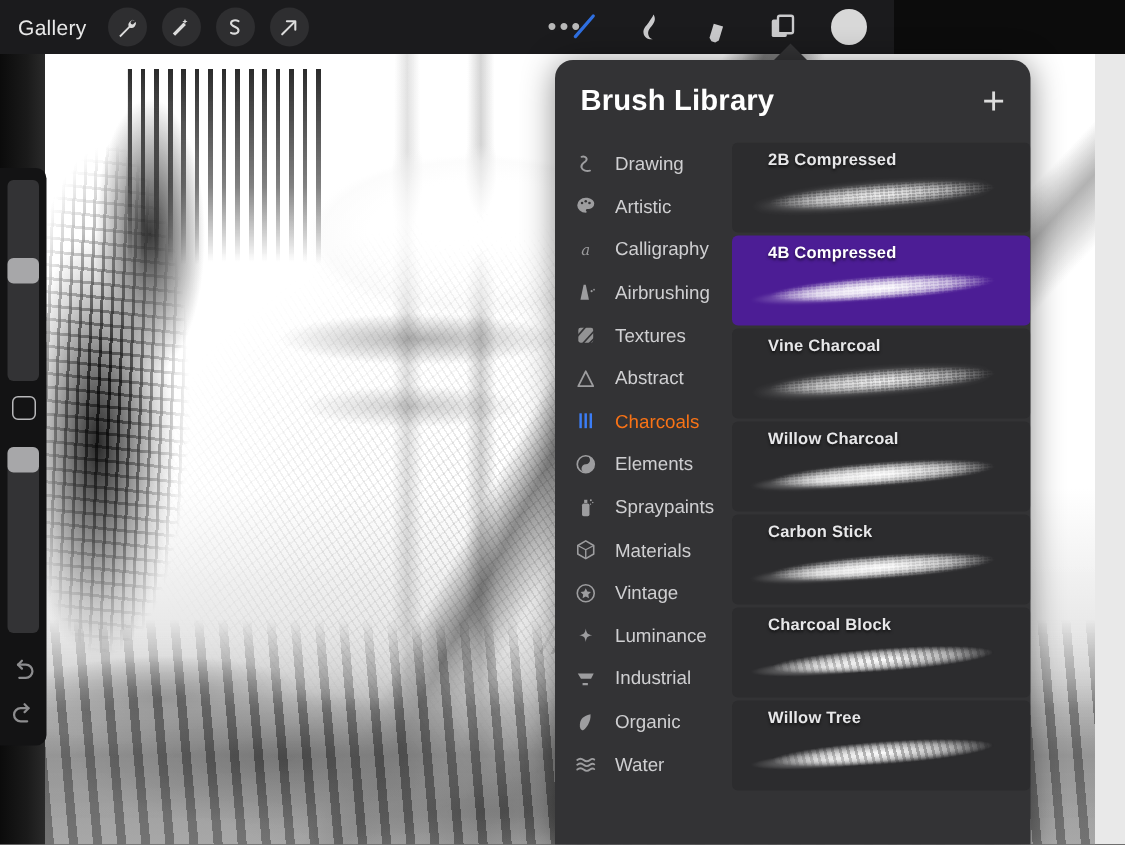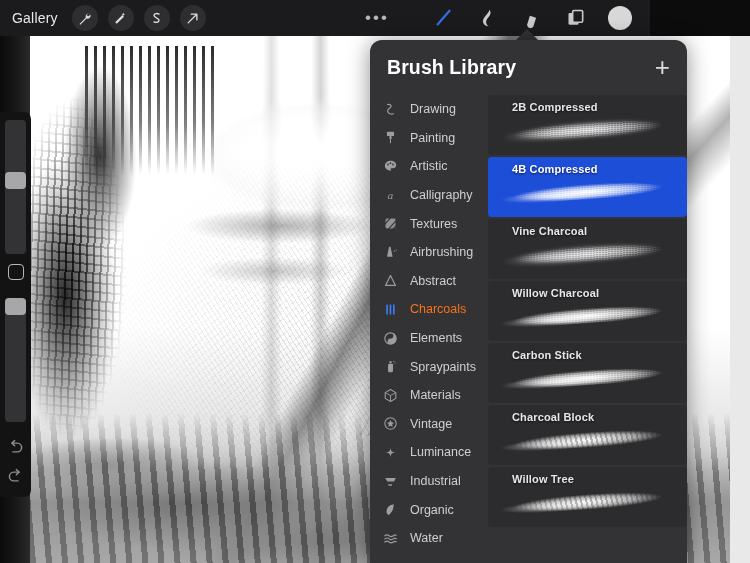--- a/index.html
+++ b/index.html
@@ -85,21 +85,21 @@
     -webkit-mask-image: linear-gradient(180deg, rgba(0,0,0,0) 0%, #000 40%, #000 100%);
             mask-image: linear-gradient(180deg, rgba(0,0,0,0) 0%, #000 40%, #000 100%);
   }
   #canvas-left-edge {
     position: absolute; left: 0; top: 0; width: 30px; height: 527px;
     background: linear-gradient(90deg, #0b0b0b 0%, #1a1a1a 60%, #2a2a2a 100%);
   }
 
   
   #topbar {
-    position: absolute; left: 0; top: 0; width: 650px; height: 36px;
+    position: absolute; left: 0; top: 0; width: 596px; height: 36px;
     background: #1b1b1d;
     display: flex; align-items: center;
   }
   #topbar .gallery {
     color: #e8e8e8; font-size: 14px; margin-left: 12px; margin-right: 14px;
     letter-spacing: .2px;
   }
   .tool-circle {
     width: 26px; height: 26px; border-radius: 50%;
     background: #2e2e30; margin-right: 10px;
@@ -178,21 +178,21 @@
 
   
   #brush-list {
     position: absolute; left: 118px; top: 55px; width: 199px; height: 468px;
     overflow: hidden;
   }
   .brush-row {
     position: relative; height: 60px; margin-bottom: 2px;
     background: #2c2c2e; border-radius: 4px; overflow: hidden;
   }
-  .brush-row.selected { background: #1d4ed8; }
+  .brush-row.selected { background: #4c1d95; }
   .brush-name {
     position: absolute; left: 24px; top: 6px; z-index: 3;
     color: #e7e7e9; font-size: 11px; font-weight: bold; letter-spacing: .15px;
     text-shadow: 0 1px 2px rgba(0,0,0,.6);
   }
   .brush-row.selected .brush-name { color: #ffffff; }
   .stroke {
     position: absolute; left: 8px; top: 16px; width: 182px; height: 40px;
   }
   .stroke .body {
@@ -328,72 +328,62 @@
           <span class="cat-icon">
             <svg width="17" height="17" viewBox="0 0 24 24">
               <path d="M8 5c4-1 6 2 4 4S7 12 8 15s5 4 8 3" fill="none" stroke="currentColor" stroke-width="1.8" stroke-linecap="round"></path>
             </svg>
           </span>
           <span class="cat-label">Drawing</span>
         </div>
         <div class="cat-item">
           <span class="cat-icon">
             <svg width="17" height="17" viewBox="0 0 24 24">
-              <rect x="7" y="4" width="10" height="6" rx="1" fill="currentColor"></rect>
-              <rect x="10.5" y="10" width="3" height="4" fill="currentColor"></rect>
-              <rect x="11.3" y="14" width="1.4" height="6" fill="currentColor"></rect>
-            </svg>
-          </span>
-          <span class="cat-label">Painting</span>
-        </div>
-        <div class="cat-item">
-          <span class="cat-icon">
-            <svg width="17" height="17" viewBox="0 0 24 24">
               <path d="M12 4a8 7 0 1 0 0 14c1.2 0 1-1 .4-1.6-.7-.8-.2-1.9 1-1.9h1.6A5 5 0 0 0 20 9.5C20 6.4 16.4 4 12 4z" fill="currentColor"></path>
               <circle cx="8.5" cy="9" r="1.2" fill="#333335"></circle>
               <circle cx="12" cy="7.3" r="1.2" fill="#333335"></circle>
               <circle cx="15.5" cy="9" r="1.2" fill="#333335"></circle>
             </svg>
           </span>
           <span class="cat-label">Artistic</span>
         </div>
         <div class="cat-item">
           <span class="cat-icon">
             <svg width="17" height="17" viewBox="0 0 24 24">
               <text x="12" y="17" font-family="DejaVu Serif, serif" font-style="italic" font-size="14" fill="currentColor" text-anchor="middle">a</text>
             </svg>
           </span>
           <span class="cat-label">Calligraphy</span>
+        </div>
+        <div class="cat-item">
+          <span class="cat-icon">
+            <svg width="17" height="17" viewBox="0 0 24 24">
+              <path d="M10 4h2l3 14h-8l3-14z" fill="currentColor"></path>
+              <circle cx="17.5" cy="10" r="1" fill="currentColor"></circle>
+              <circle cx="19.8" cy="8.6" r=".8" fill="currentColor"></circle>
+            </svg>
+          </span>
+          <span class="cat-label">Airbrushing</span>
         </div>
         <div class="cat-item">
           <span class="cat-icon">
             <svg width="17" height="17" viewBox="0 0 24 24">
               <rect x="5" y="5" width="14" height="14" rx="2" fill="currentColor" opacity=".9"></rect>
               <g stroke="#333335" stroke-width="1.6">
                 <line x1="4" y1="13" x2="12" y2="4"></line>
                 <line x1="9" y1="20" x2="20" y2="8"></line>
                 <line x1="14" y1="21" x2="21" y2="14"></line>
               </g>
             </svg>
           </span>
           <span class="cat-label">Textures</span>
         </div>
         <div class="cat-item">
           <span class="cat-icon">
             <svg width="17" height="17" viewBox="0 0 24 24">
-              <path d="M10 4h2l3 14h-8l3-14z" fill="currentColor"></path>
-              <circle cx="17.5" cy="10" r="1" fill="currentColor"></circle>
-              <circle cx="19.8" cy="8.6" r=".8" fill="currentColor"></circle>
-            </svg>
-          </span>
-          <span class="cat-label">Airbrushing</span>
-        </div>
-        <div class="cat-item">
-          <span class="cat-icon">
-            <svg width="17" height="17" viewBox="0 0 24 24">
               <path d="M12 5 19 19H5L12 5z" fill="none" stroke="currentColor" stroke-width="1.7" stroke-linejoin="round"></path>
             </svg>
           </span>
           <span class="cat-label">Abstract</span>
         </div>
         <div class="cat-item active">
           <span class="cat-icon">
             <svg width="17" height="17" viewBox="0 0 24 24">
               <g fill="currentColor">
                 <rect x="6" y="5" width="2.3" height="14"></rect>

